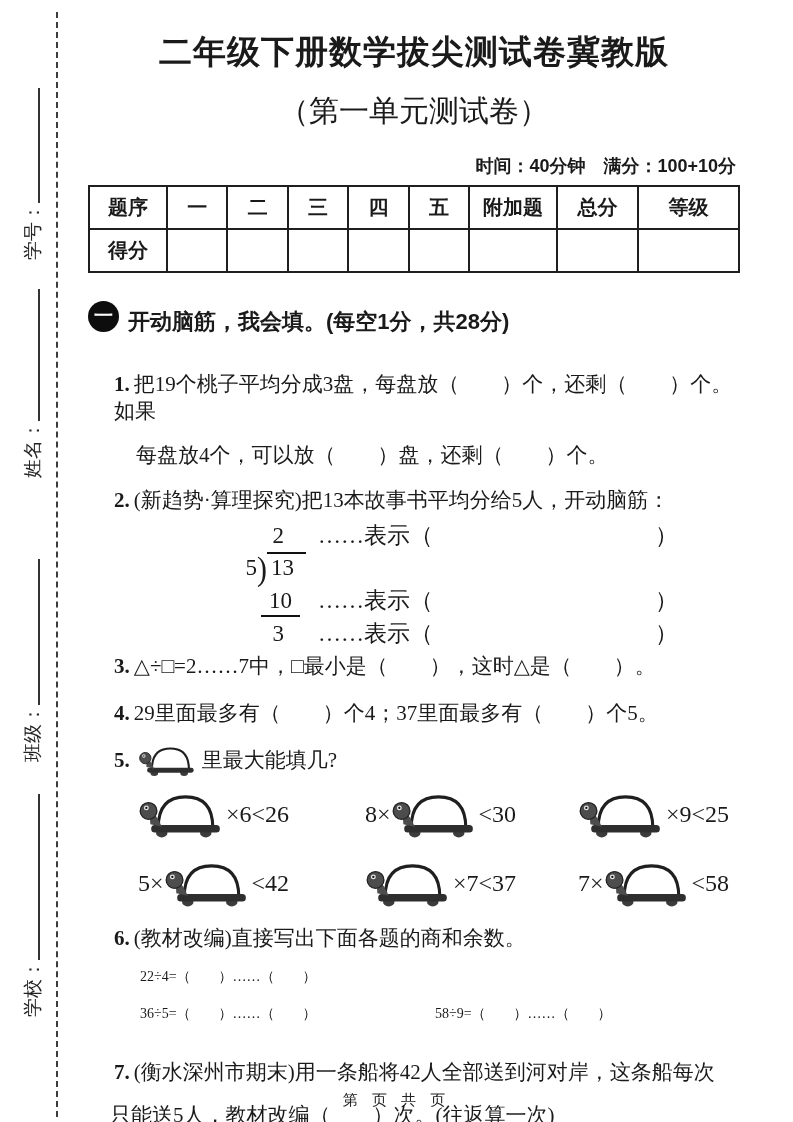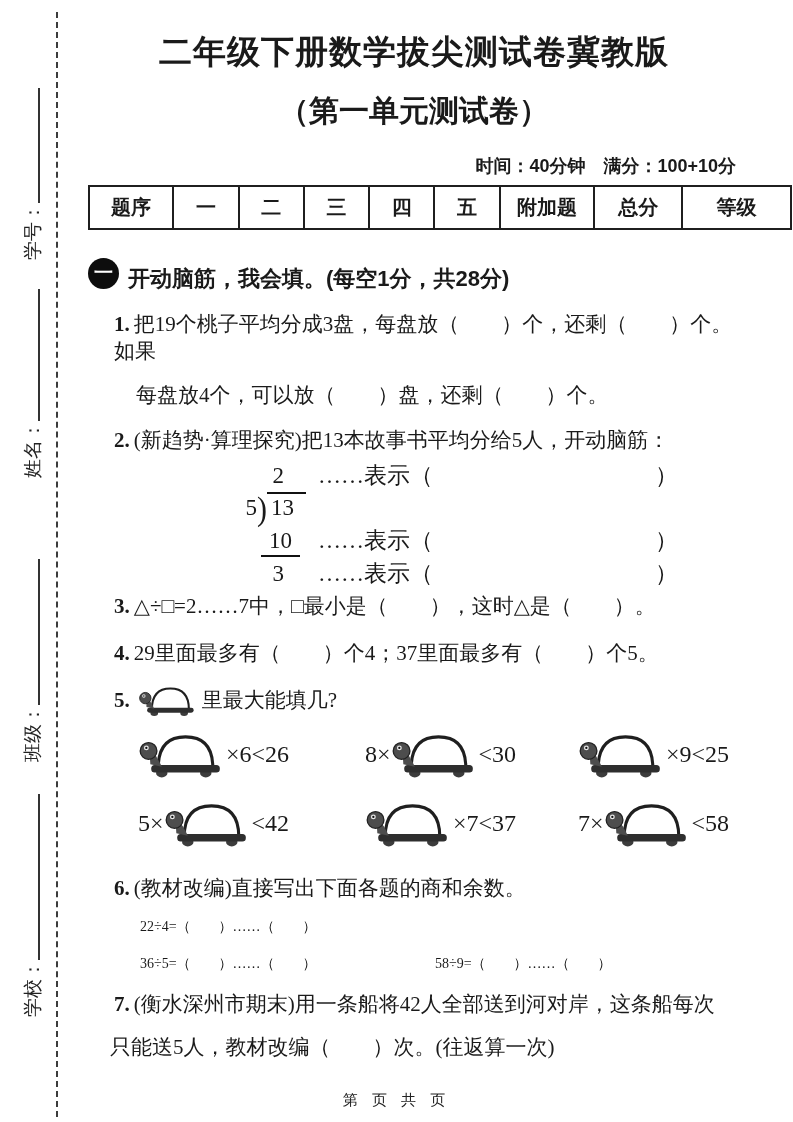--- a/index.html
+++ b/index.html
@@ -14,25 +14,25 @@
     border-left:2px dashed #3c3c3c; }
   .vfield { position:absolute; left:16px; width:40px; }
   .vfield-inner { position:absolute; left:4px; top:100%; transform-origin:0 0;
     transform:rotate(-90deg); white-space:nowrap;
     font-family:"Liberation Sans","DejaVu Sans",sans-serif; font-size:19px; color:#222; }
   .vline { display:inline-block; border-bottom:2px solid #333; height:2px; vertical-align:-1px; }
   
   .content { position:absolute; left:88px; top:0; width:652px; }
   h1 { margin-top:30px; text-align:center; font-size:33px; letter-spacing:1px;
        font-weight:bold; font-family:"Liberation Sans","DejaVu Sans",sans-serif; }
-  h2 { margin-top:16px; text-align:center; font-size:30px; font-weight:bold;
+  h2 { margin-top:16px; text-align:center; font-size:30px; font-weight:normal;
        font-family:"Liberation Sans","DejaVu Sans",sans-serif; }
   .meta { margin-top:22px; text-align:right; padding-right:4px; font-size:18px; font-weight:600;
        font-family:"Liberation Sans","DejaVu Sans",sans-serif; }
-  table.score { margin-top:7px; width:704px; border-collapse:collapse; table-layout:fixed; }
+  table.score { margin-top:7px; width:652px; border-collapse:collapse; table-layout:fixed; }
   table.score td { border:2px solid #1f1f1f; height:43px; text-align:center;
        font-size:20px; font-weight:bold; }
   td.c-first { font-family:"Liberation Sans","DejaVu Sans",sans-serif; }
   
   .sec-head { margin-top:22px; display:flex; align-items:center; gap:9px; }
   .badge { flex:0 0 auto; width:31px; height:31px; border-radius:50%; background:#0d0d0d;
        color:#fff; display:flex; align-items:center; justify-content:center;
        font-size:19px; font-weight:bold;
        font-family:"Liberation Sans","DejaVu Sans",sans-serif; }
   .sec-title { font-size:22px; font-weight:bold;
@@ -128,29 +128,40 @@
         <td class="c-first">题序</td>
         <td>一</td>
         <td>二</td>
         <td>三</td>
         <td>四</td>
         <td>五</td>
         <td>附加题</td>
         <td>总分</td>
         <td>等级</td>
       </tr>
+      <tr>
+        <td class="c-first">得分</td>
+        <td></td>
+        <td></td>
+        <td></td>
+        <td></td>
+        <td></td>
+        <td></td>
+        <td></td>
+        <td></td>
+      </tr>
     </tbody>
       </table>
 
     <div class="sec-head">
       <span class="badge">一</span>
       <span class="sec-title">开动脑筋，我会填。(每空1分，共28分)</span>
     </div>
 
-    <div class="q" style="margin-top:17px">
+    <div class="q" style="margin-top:34px">
       <span class="qnum">1.</span><span>把19个桃子平均分成3盘，每盘放（　　）个，还剩（　　）个。如果</span>
     </div>
     <div class="q qcont">每盘放4个，可以放（　　）盘，还剩（　　）个。</div>
 
     <div class="q" style="margin-top:18px">
       <span class="qnum">2.</span><span>(新趋势·算理探究)把13本故事书平均分给5人，开动脑筋：</span>
     </div>
 
     <div class="ld">
       <div class="ld-row">
@@ -230,32 +241,32 @@
       </div>
       <div class="t-item">
         <span class="t-pre">7×</span>
         <svg class="turtle" viewBox="0 0 100 62">
             <use href="#turtle-shape" xlink:href="#turtle-shape"></use>
           </svg>
         <span class="t-post">&lt;58</span>
       </div>
     </div>
 
-    <div class="q" style="margin-top:24px">
+    <div class="q" style="margin-top:14px">
       <span class="qnum">6.</span><span>(教材改编)直接写出下面各题的商和余数。</span>
     </div>
     <div class="q6row">
       <span class="q6cell">22÷4=（　　）……（　　）</span>
     </div>
     <div class="q6row" style="margin-top:19px">
       <span class="q6cell">36÷5=（　　）……（　　）</span>
       <span class="q6cell">58÷9=（　　）……（　　）</span>
     </div>
 
-    <div class="q" style="margin-top:18px">
+    <div class="q" style="margin-top:36px">
       <span class="qnum">7.</span><span>(衡水深州市期末)用一条船将42人全部送到河对岸，这条船每次</span>
     </div>
     <div class="q qcont" style="margin-left:22px">只能送5人，教材改编（　　）次。(往返算一次)</div>
 
   </div>
 
   <div class="footer">第 页 共 页</div>
 
 </div>
 

